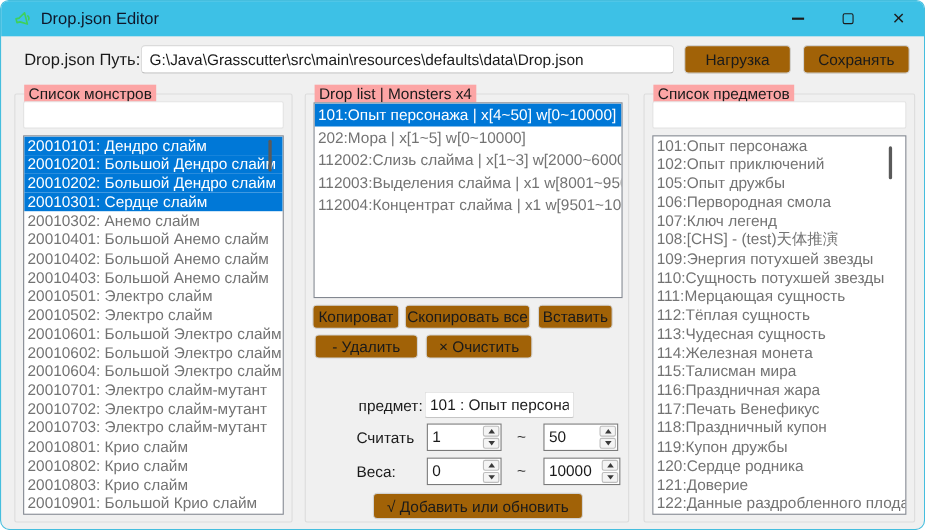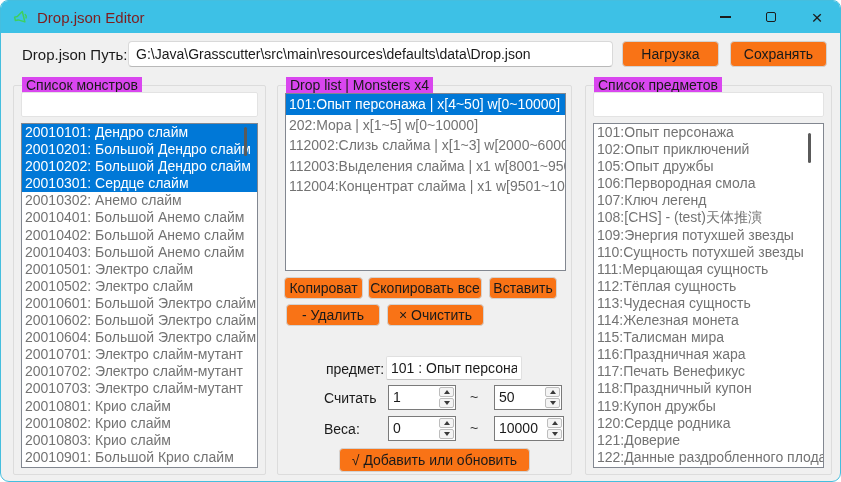--- a/index.html
+++ b/index.html
@@ -14,47 +14,47 @@
     overflow:hidden;
   }
 
   
   .titlebar {
     position:absolute; left:0; top:0; right:0; height:32px;
     background:#3dc1e6;
     display:flex; align-items:center; padding-left:10px;
   }
   .app-icon { width:18px; height:18px; display:flex; align-items:center; justify-content:center; }
-  .titlebar .title { margin-left:8px; font-size:15px; color:#7f1d1d; }
+  .titlebar .title { margin-left:8px; font-size:15px; color:#0f172a; }
   .win-controls { position:absolute; right:0; top:0; height:32px; display:flex; }
   .wc { width:46px; height:32px; display:flex; align-items:center; justify-content:center; cursor:default; }
   .min-glyph { width:11px; height:2px; background:#1c1c1c; }
   .max-glyph { width:10px; height:10px; border:1.4px solid #1c1c1c; border-radius:2px; }
   .close-glyph { font-size:19px; line-height:19px; color:#1c1c1c; font-weight:400; }
 
   
   .path-label { position:absolute; left:21px; top:45px; font-size:15px; }
   .path-input {
     position:absolute; left:127px; top:40px; width:485px; height:26px;
     background:#fff; border:1px solid #d9d9d9; border-bottom-color:#b9b9b9;
     border-radius:4px; font-size:14px; padding:0 7px; color:#1a1a1a;
     font-family:"Liberation Sans", sans-serif;
   }
   .btn {
-    position:absolute; background:#f97316; border:1px solid #d2d2d2; border-radius:4px;
+    position:absolute; background:#a16207; border:1px solid #d2d2d2; border-radius:4px;
     font-size:14px; color:#1a1a1a; display:flex; align-items:center; justify-content:center;
     font-family:"Liberation Sans", sans-serif; cursor:default;
   }
   .btn-load { left:621px; top:40px; width:97px; height:26px; }
   .btn-save { left:729px; top:40px; width:97px; height:26px; }
 
   
   .group { position:absolute; top:84px; height:390px; border:1px solid #dcdcdc; border-radius:2px; }
   .group-title {
-    position:absolute; top:-9px; left:8px; background:#d946ef; padding:0 4px;
+    position:absolute; top:-9px; left:8px; background:#fca5a5; padding:0 4px;
     font-size:14px; color:#1a1a1a; white-space:nowrap;
   }
   .g-monsters { left:12px;  width:253px; }
   .g-drop     { left:276px; width:295px; }
   .g-items    { left:584px; width:247px; }
 
   .search {
     position:absolute; left:7px; top:6px; height:25px;
     background:#fff; border:1px solid #e3e3e3; border-radius:2px;
     font-size:14px; padding:0 5px; font-family:"Liberation Sans", sans-serif;

